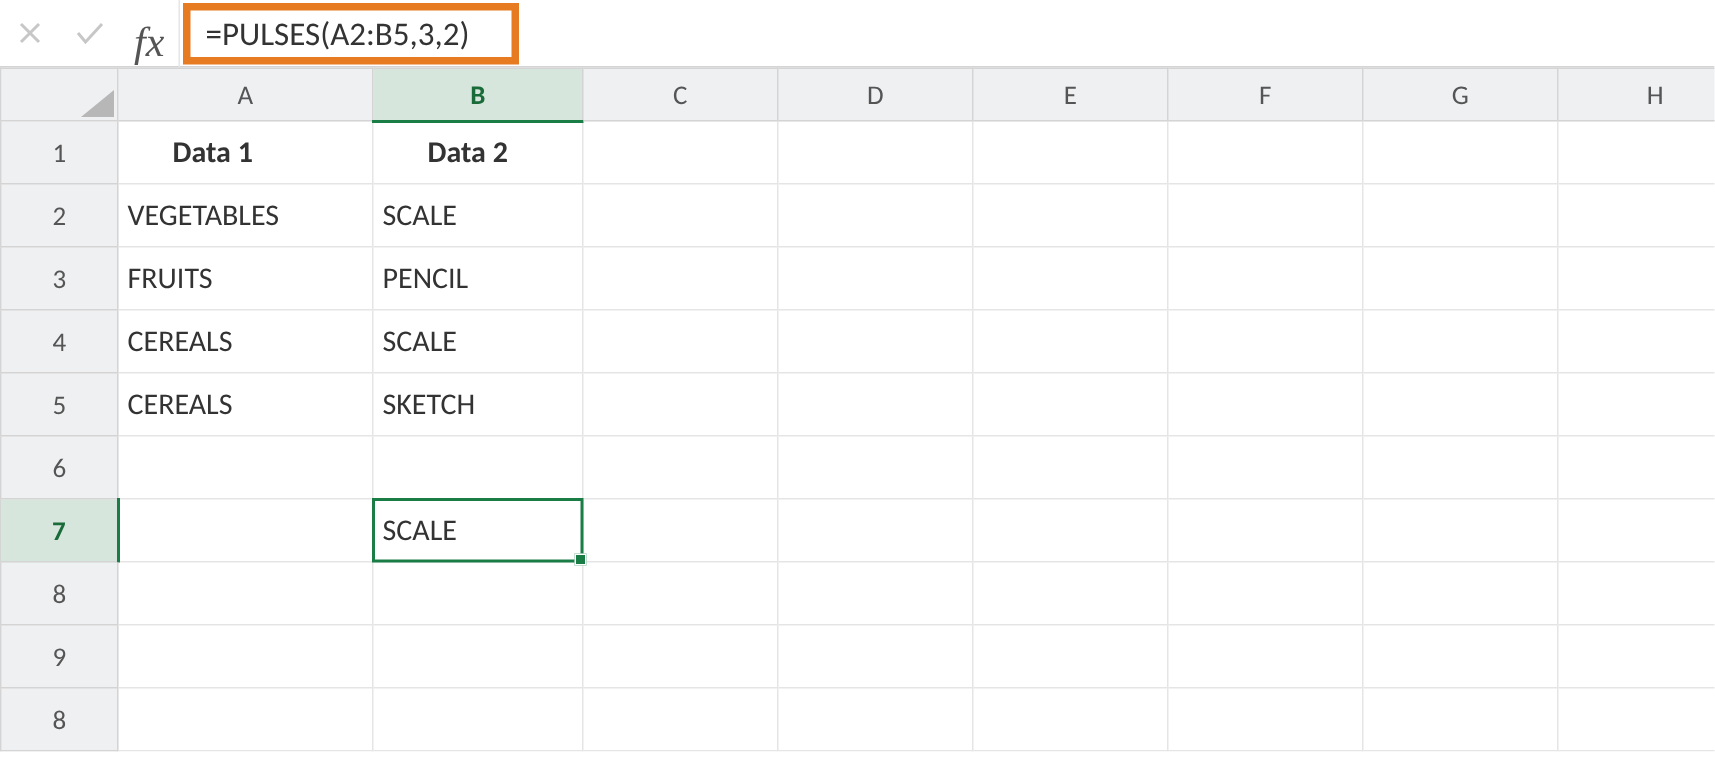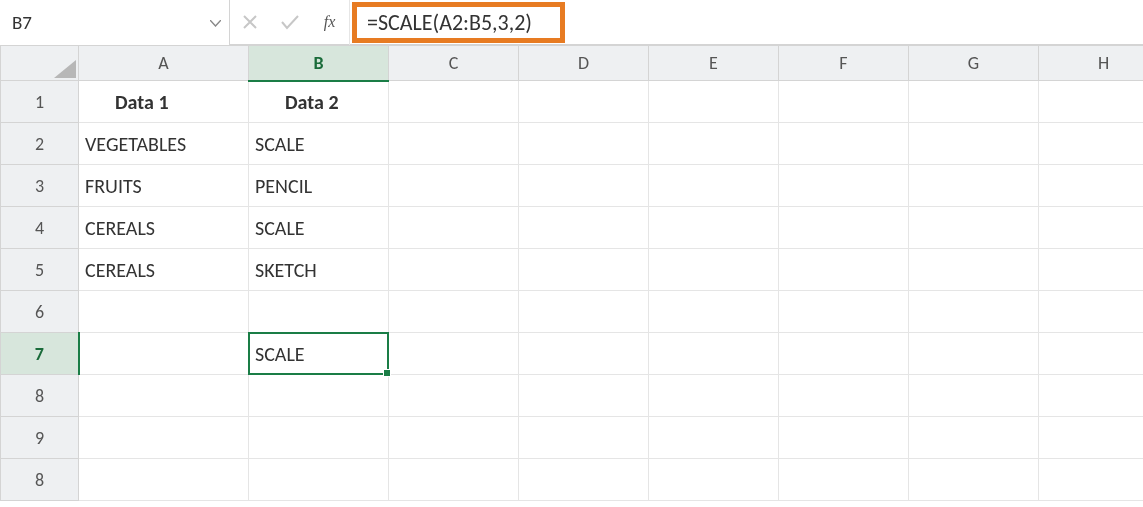--- a/index.html
+++ b/index.html
@@ -41,25 +41,25 @@
     align-items: center;
     justify-content: center;
     color: #bfbfbf;
     font-size: 20px;
   }
   .fb-btn svg { display:block; }
   .fx {
     width: 40px;
     height: 45px;
     display: flex;
-    align-items: center;
+    align-items: flex-end;
     justify-content: center;
     font-style: italic;
     font-family: "Times New Roman", Georgia, serif;
-    font-size: 16px;
+    font-size: 28px;
     color: #555;
     border-right: 1px solid #e6e6e6;
   }
   .formula-wrap {
     position: relative;
     flex: 1;
     height: 45px;
     display: flex;
     align-items: center;
     padding-left: 10px;
@@ -149,45 +149,37 @@
     width: 8px; height: 8px;
     background: #1a7d46;
     right: -4px; bottom: -4px;
     border: 1px solid #fff;
   }
 </style>
 </head>
 <body>
 
 <div class="formula-bar">
-  <div class="name-box">
-    <span>B7</span>
-    <span class="caret">
-      <svg width="11" height="7" viewBox="0 0 11 7">
-          <path d="M0 0 L5.5 6 L11 0" fill="none" stroke="#888" stroke-width="1.4"></path>
-        </svg>
-    </span>
-  </div>
   <div class="fb-btn">
     <svg width="18" height="18" viewBox="0 0 18 18">
         <path d="M3 3 L15 15 M15 3 L3 15" stroke="#c7c7c7" stroke-width="2" fill="none"></path>
       </svg>
   </div>
   <div class="fb-btn">
     <svg width="20" height="16" viewBox="0 0 20 16">
         <path d="M2 8 L7 14 L18 2" stroke="#c7c7c7" stroke-width="2" fill="none"></path>
       </svg>
   </div>
   <div class="fx">
     <span>fx</span>
   </div>
   <div class="formula-wrap">
     <span class="formula-text">=INDEX(A2:B5,3,2)</span>
     <div class="highlight-box">
-      <span>=SCALE(A2:B5,3,2)</span>
+      <span>=PULSES(A2:B5,3,2)</span>
     </div>
   </div>
 </div>
 
 <div class="grid-area">
   <table class="sheet" id="sheet">
     <colgroup>
       <col style="width:78px">
       <col class="col-A">
       <col class="col-B">

